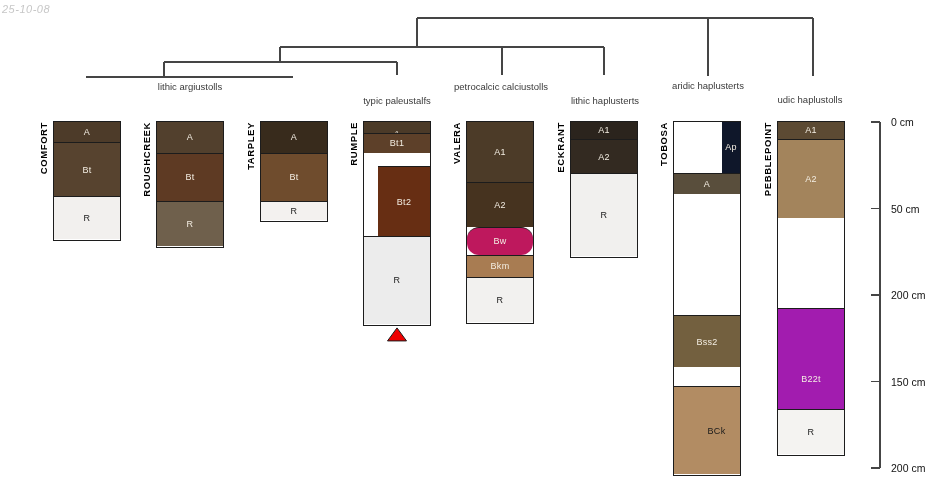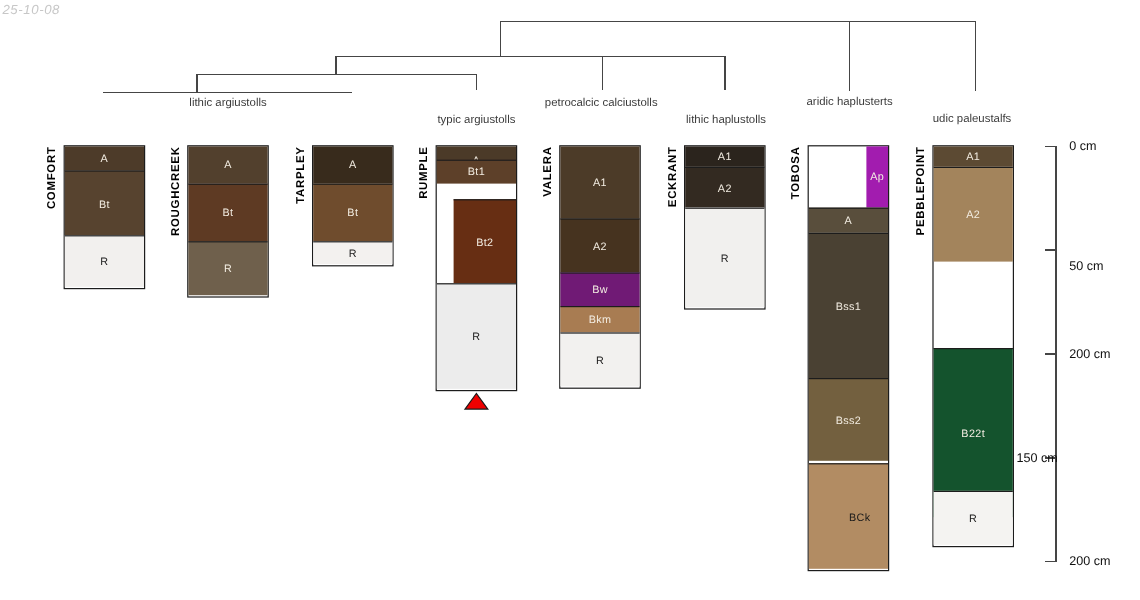--- a/index.html
+++ b/index.html
@@ -57,30 +57,30 @@
       <line x1="880" y1="122" x2="880" y2="468" stroke="#454545" stroke-width="1.4"></line>
       <line x1="871" y1="122" x2="880" y2="122" stroke="#454545" stroke-width="1.4"></line>
       <line x1="871" y1="208.5" x2="880" y2="208.5" stroke="#454545" stroke-width="1.4"></line>
       <line x1="871" y1="295" x2="880" y2="295" stroke="#454545" stroke-width="1.4"></line>
       <line x1="871" y1="381.5" x2="880" y2="381.5" stroke="#454545" stroke-width="1.4"></line>
       <line x1="871" y1="468" x2="880" y2="468" stroke="#454545" stroke-width="1.4"></line>
       <polygon points="387.5,340.90999999999997 406.5,340.90999999999997 397,327.90999999999997" fill="#ee0000" stroke="#1a1a1a" stroke-width="1" shape-rendering="auto"></polygon>
     </svg>
   <div id="labels-layer">
       <div class="depth-label" style="left: 891px; top: 122px; text-align: right;">0 cm</div>
-      <div class="depth-label" style="left: 891px; top: 208.5px; margin-top: 13px;">50 cm</div>
+      <div class="depth-label" style="left: 891px; top: 208.5px;">50 cm</div>
       <div class="depth-label" style="left: 891px; top: 295px;">200 cm</div>
-      <div class="depth-label" style="left: 847px; top: 381.5px;">150 cm</div>
+      <div class="depth-label" style="left: 891px; top: 381.5px;">150 cm</div>
       <div class="depth-label" style="left: 891px; top: 468px;">200 cm</div>
       <div class="class-label" style="left: 190px; top: 86px;">lithic argiustolls</div>
-      <div class="class-label" style="left: 397px; top: 100px;">typic argiustolls</div>
+      <div class="class-label" style="left: 397px; top: 100px;">typic paleustalfs</div>
       <div class="class-label" style="left: 501px; top: 86px;">petrocalcic calciustolls</div>
-      <div class="class-label" style="left: 605px; top: 100px;">lithic haplustolls</div>
+      <div class="class-label" style="left: 605px; top: 100px;">lithic haplusterts</div>
       <div class="class-label" style="left: 708px; top: 85px;">aridic haplusterts</div>
-      <div class="class-label" style="left: 810px; top: 99px;">udic paleustalfs</div>
+      <div class="class-label" style="left: 810px; top: 99px;">udic haplustolls</div>
       <div class="profile-name" style="left: 38px; top: 242px;">COMFORT</div>
       <div class="profile-name" style="left: 141px; top: 242px;">ROUGHCREEK</div>
       <div class="profile-name" style="left: 245px; top: 242px;">TARPLEY</div>
       <div class="profile-name" style="left: 348px; top: 242px;">RUMPLE</div>
       <div class="profile-name" style="left: 451px; top: 242px;">VALERA</div>
       <div class="profile-name" style="left: 555px; top: 242px;">ECKRANT</div>
       <div class="profile-name" style="left: 658px; top: 242px;">TOBOSA</div>
       <div class="profile-name" style="left: 762px; top: 242px;">PEBBLEPOINT</div>
     </div>
   <div id="profiles-layer">
@@ -131,21 +131,21 @@
           <span>R</span>
         </div>
       </div>
       <div class="profile-col" style="left: 466px; top: 120.5px; width: 68px; height: 203.68px;">
         <div class="horizon" style="top: 0px; height: 60.55px; background: rgb(76, 59, 40); color: rgb(243, 237, 226);">
           <span>A1</span>
         </div>
         <div class="horizon" style="top: 60.55px; height: 44.98px; background: rgb(70, 51, 31); color: rgb(243, 237, 226);">
           <span>A2</span>
         </div>
-        <div class="horizon" style="top: 105.53px; height: 27.68px; background: #701a75; color: rgb(243, 237, 226);">
+        <div class="horizon" style="top: 105.53px; height: 27.68px; background: #be185d; color: rgb(243, 237, 226); border-radius: 12px;">
           <span>Bw</span>
         </div>
         <div class="horizon" style="top: 133.21px; height: 22.49px; background: rgb(168, 124, 82); color: rgb(243, 237, 226);">
           <span>Bkm</span>
         </div>
         <div class="horizon" style="top: 155.7px; height: 44.98px; background: rgb(242, 241, 239); color: rgb(26, 26, 26);">
           <span>R</span>
         </div>
       </div>
       <div class="profile-col" style="left: 570px; top: 120.5px; width: 68px; height: 137.94px;">
@@ -153,44 +153,41 @@
           <span>A1</span>
         </div>
         <div class="horizon" style="top: 17.3px; height: 34.6px; background: rgb(51, 42, 33); color: rgb(243, 237, 226);">
           <span>A2</span>
         </div>
         <div class="horizon" style="top: 51.9px; height: 83.04px; background: rgb(241, 240, 238); color: rgb(26, 26, 26);">
           <span>R</span>
         </div>
       </div>
       <div class="profile-col" style="left: 673px; top: 120.5px; width: 68px; height: 355.92px;">
-        <div class="horizon" style="top: 0px; height: 51.9px; background: #a21caf; color: rgb(243, 237, 226); margin-left: 48px;">
+        <div class="horizon" style="top: 0px; height: 51.9px; background: #0f172a; color: rgb(243, 237, 226); margin-left: 48px;">
           <span>Ap</span>
         </div>
         <div class="horizon" style="top: 51.9px; height: 20.76px; background: rgb(89, 78, 60); color: rgb(243, 237, 226);">
           <span>A</span>
         </div>
-        <div class="horizon" style="top: 72.66px; height: 121.1px; background: rgb(74, 65, 51); color: rgb(243, 237, 226);">
-          <span>Bss1</span>
-        </div>
-        <div class="horizon" style="top: 193.76px; height: 69px; background: rgb(115, 96, 63); color: rgb(243, 237, 226);">
+        <div class="horizon" style="top: 193.76px; height: 52px; background: rgb(115, 96, 63); color: rgb(243, 237, 226);">
           <span>Bss2</span>
         </div>
         <div class="horizon" style="top: 264.69px; height: 88.23px; background: rgb(178, 140, 99); color: rgb(26, 26, 26); padding-left: 19px;">
           <span>BCk</span>
         </div>
       </div>
       <div class="profile-col" style="left: 777px; top: 120.5px; width: 68px; height: 335.16px;">
         <div class="horizon" style="top: 0px; height: 17.3px; background: rgb(92, 74, 51); color: rgb(243, 237, 226);">
           <span>A1</span>
         </div>
         <div class="horizon" style="top: 17.3px; height: 79.58px; background: rgb(163, 132, 92); color: rgb(243, 237, 226);">
           <span>A2</span>
         </div>
-        <div class="horizon" style="top: 168px; height: 141px; background: #14532d; color: rgb(243, 237, 226);">
+        <div class="horizon" style="top: 186px; height: 141px; background: #a21caf; color: rgb(243, 237, 226);">
           <span>B22t</span>
         </div>
         <div class="horizon" style="top: 287.18px; height: 44.98px; background: rgb(244, 243, 241); color: rgb(26, 26, 26);">
           <span>R</span>
         </div>
       </div>
     </div>
 </div>
 
 </body></html>

